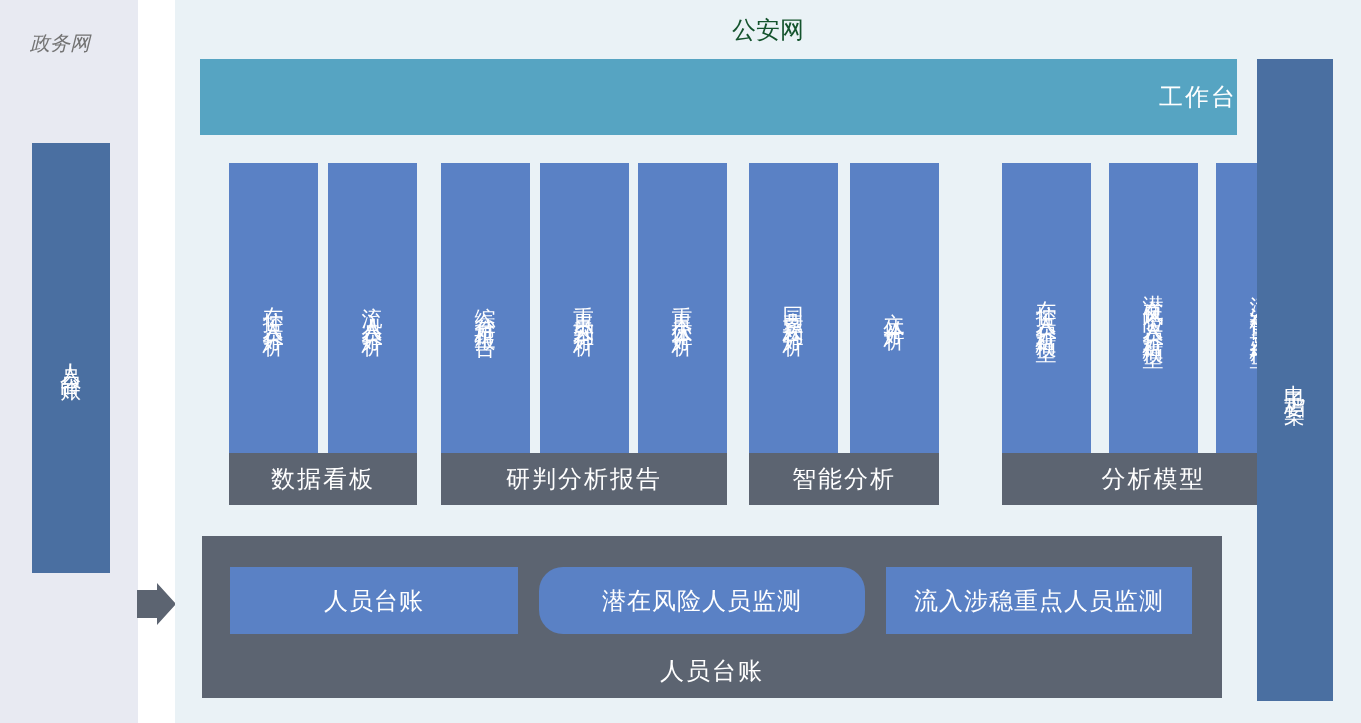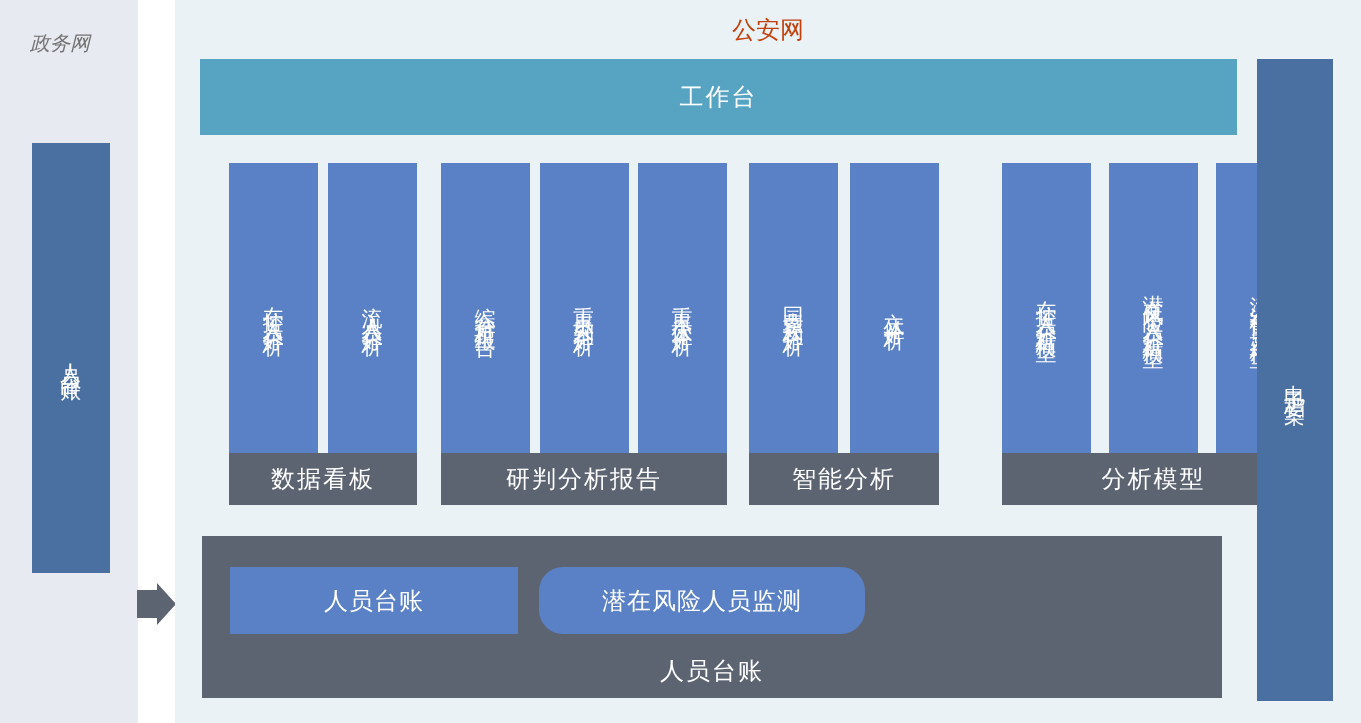--- a/index.html
+++ b/index.html
@@ -21,26 +21,26 @@
   .vtext {
     writing-mode:vertical-rl; text-orientation:upright;
     color:#ffffff; font-size:21px; letter-spacing:6px; line-height:1;
   }
 
   
   .flow-arrow { position:absolute; left:137px; top:583px; width:40px; height:42px; }
 
   
   .main-panel { position:absolute; left:175px; top:0; width:1186px; height:723px; background:#eaf2f6; }
-  .main-title { position:absolute; left:0; top:14px; width:100%; text-align:center; font-size:24px; color:#c2410c; }
+  .main-title { position:absolute; left:0; top:14px; width:100%; text-align:center; font-size:24px; color:#14532d; }
 
   .workbench {
     position:absolute; left:25px; top:59px; width:1037px; height:76px;
     background:#56a4c2; color:#ffffff; font-size:24px;
-    display:flex; align-items:center; justify-content:center; letter-spacing:2px;
+    display:flex; align-items:center; justify-content:flex-end; letter-spacing:2px;
   }
 
   
   .group { position:absolute; top:163px; height:342px;margin-left:27px; }
   .g1 { left:27px;  width:188px; }
   .g2 { left:239px; width:286px; }
   .g3 { left:547px; width:190px; }
   .g4 { left:800px; width:303px;text-align:center; }
   .bars { display:flex; justify-content:space-between; height:290px; }
   .module-bar {
@@ -143,19 +143,20 @@
       <div class="module-bar">
         <span class="vtext">流入涉稳重点人员模型</span>
       </div>
     </div>
     <div class="group-footer">分析模型</div>
   </div>
 
   <div class="bottom-section">
     <div class="bottom-btn bb1">人员台账</div>
     <div class="bottom-btn bb2">潜在风险人员监测</div>
+    <div class="bottom-btn bb3">流入涉稳重点人员监测</div>
     <div class="bottom-label">人员台账</div>
   </div>
 
   <div class="right-bar">
     <span class="vtext">电子档案</span>
   </div>
 </div>
 
 </body></html>

